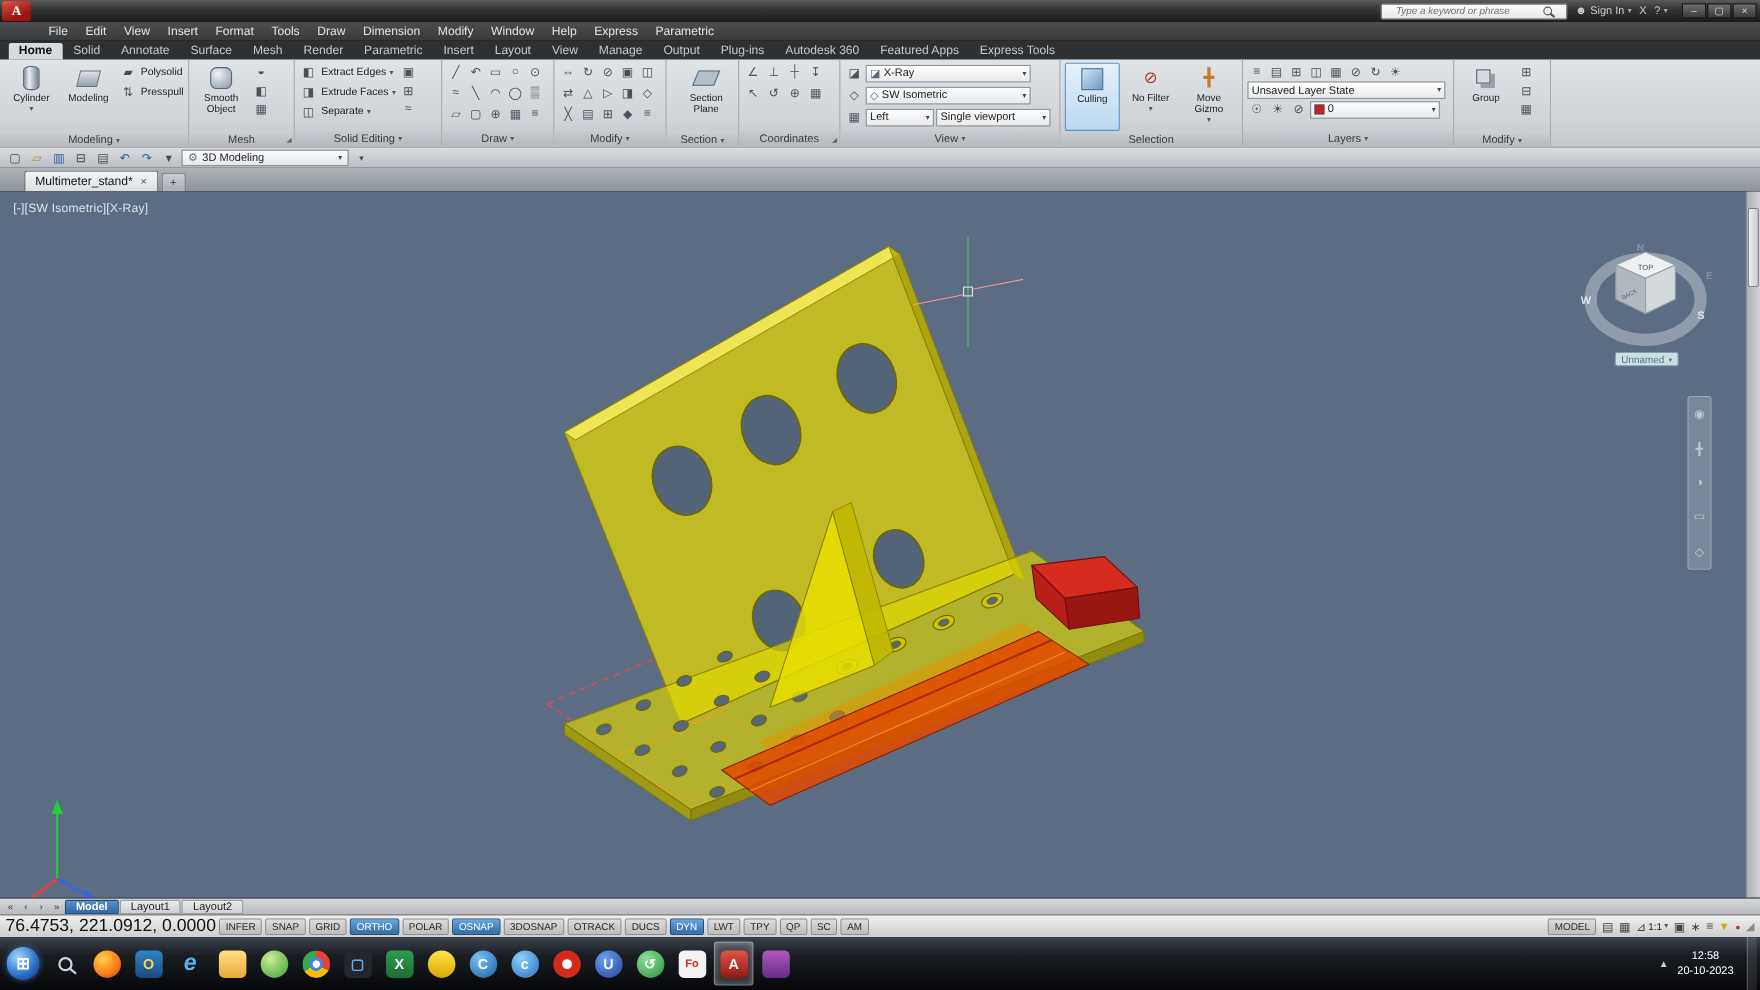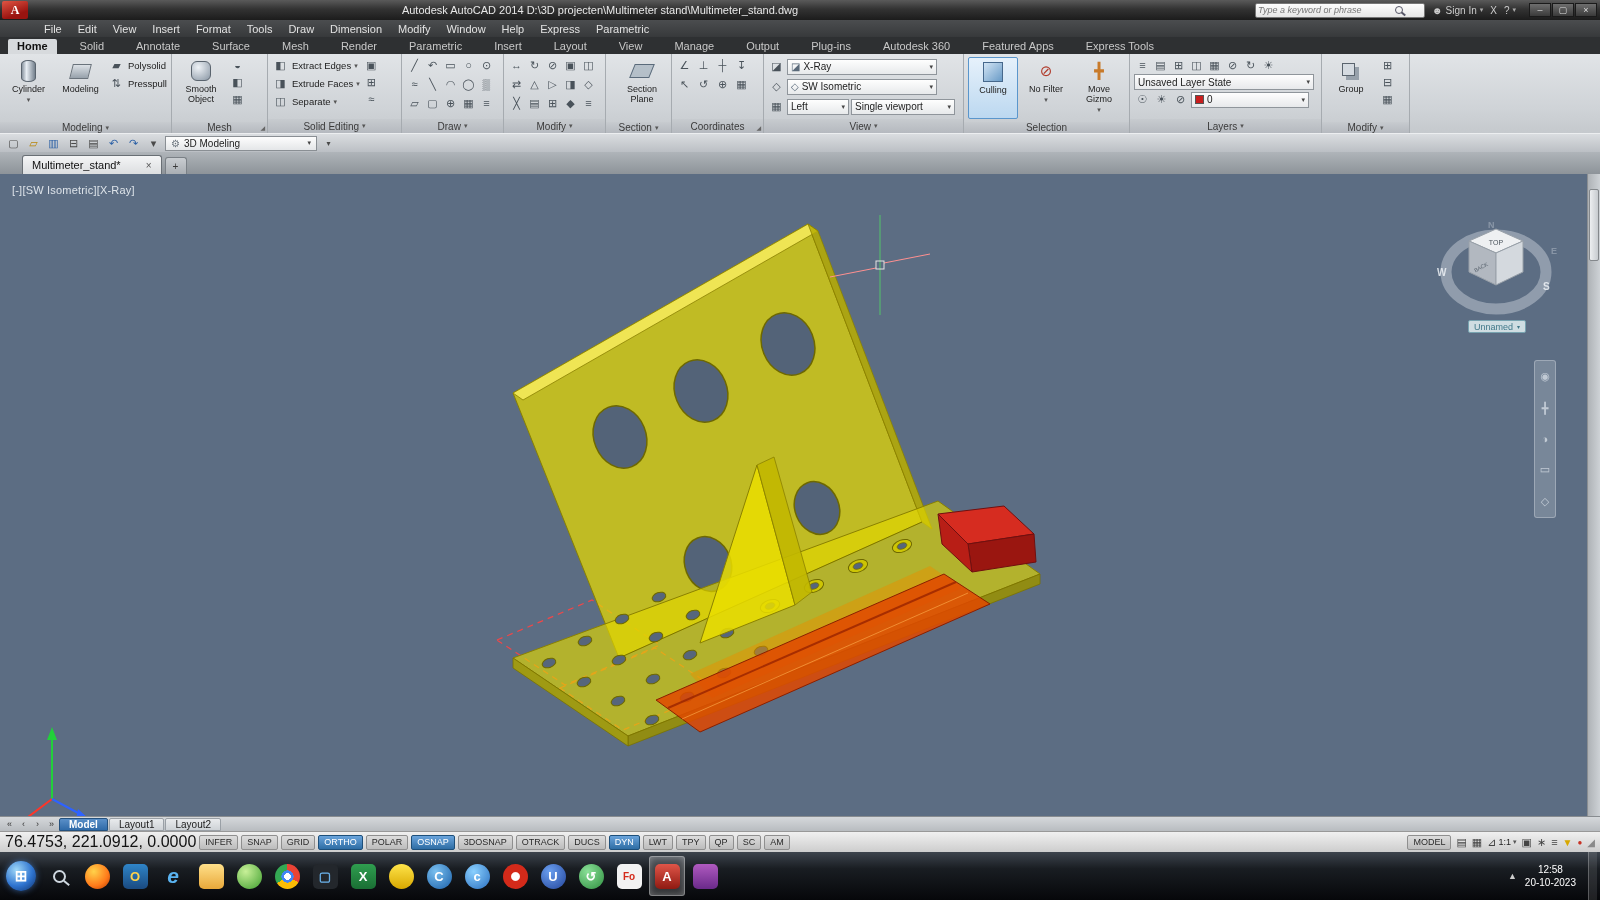--- a/index.html
+++ b/index.html
@@ -5,35 +5,35 @@
   *{box-sizing:border-box;margin:0;padding:0}
   html,body{width:1600px;height:900px;overflow:hidden;background:#000;
     font-family:"Liberation Sans",sans-serif;-webkit-font-smoothing:antialiased}
   #app{display:flex;flex-direction:column;width:1600px;height:900px}
 
   
   .titlebar{height:20px;background:linear-gradient(#5a5a5a,#333 45%,#1c1c1c);display:flex;align-items:center;position:relative;color:#ddd;font-size:11px;flex-shrink:0}
   .logo{position:absolute;left:2px;top:1px;width:26px;height:18px;background:linear-gradient(160deg,#e05544,#9a1410 70%);border-radius:2px;display:flex;align-items:center;justify-content:center;color:#fff;font-weight:bold;font-size:12px;font-family:"Liberation Serif",serif;z-index:3}
   .tb-title{position:absolute;left:40px;right:440px;text-align:center;white-space:nowrap;overflow:hidden;color:#e8e8e8}
   .tb-right{margin-left:auto;display:flex;align-items:center;gap:7px;padding-right:3px;z-index:2}
-  .searchbox{display:flex;align-items:center;background:linear-gradient(#fdfdfd,#e6e6e6);border:1px solid #777;border-radius:2px;height:15px;width:170px;padding:0 2px;gap:5px}
+  .searchbox{display:flex;align-items:center;background:linear-gradient(#fdfdfd,#e6e6e6);border:1px solid #777;border-radius:2px;height:15px;width:170px;padding:0 13px;gap:5px}
   .searchbox input{border:none;background:transparent;outline:none;font-size:9px;font-style:italic;color:#666;width:132px;font-family:inherit}
   .morb{width:8px;height:8px;border:1.5px solid #556;border-radius:50%;position:relative;flex-shrink:0}
   .morb::after{content:"";position:absolute;width:5px;height:1.5px;background:#556;right:-4px;bottom:-1px;transform:rotate(40deg)}
   .tb-ico{color:#ccc;font-size:10px;display:flex;align-items:center;gap:3px;white-space:nowrap}
   .tb-caret{font-size:7px;color:#aaa}
   .winbtns{display:flex;gap:1px;margin-left:6px}
   .winbtn{width:22px;height:14px;display:flex;align-items:center;justify-content:center;background:linear-gradient(#6e6e6e,#3a3a3a);border:1px solid #1a1a1a;color:#ddd;font-size:9px}
 
   
   .menubar{height:17px;background:linear-gradient(#4b4d4f,#37393b);display:flex;align-items:center;padding-left:36px;color:#e2e2e2;font-size:11px;flex-shrink:0}
   .menu-item{padding:1px 8px}
 
   
-  .tabsrow{height:17px;background:#2e3032;display:flex;align-items:flex-end;padding-left:8px;color:#c8c8c8;font-size:11px;gap:14px;flex-shrink:0}
+  .tabsrow{height:17px;background:#2e3032;display:flex;align-items:flex-end;padding-left:8px;color:#c8c8c8;font-size:11px;gap:1px;flex-shrink:0}
   .rtab{padding:1px 9px 2px;border-radius:2px 2px 0 0;white-space:nowrap}
   .rtab.active{background:#d7dadd;color:#111;font-weight:bold}
 
   
   .ribbon{height:79px;background:linear-gradient(#e1e4e7,#cfd3d7 70%,#c5c9cd);display:flex;flex-shrink:0;overflow:hidden}
   .panel{display:flex;flex-direction:column;border-right:1px solid #a6abb0;flex-shrink:0}
   .pc{flex:1;display:flex;padding:3px 4px;gap:3px;align-items:flex-start}
   .plabel{height:14px;background:linear-gradient(#c7cbcf,#b5b9bf);font-size:10px;color:#3a3a3a;display:flex;align-items:center;justify-content:center;gap:3px;position:relative}
   .pcaret{font-size:7px;color:#555}
   .launcher{position:absolute;right:2px;bottom:2px;font-size:6px;color:#666}
@@ -63,21 +63,21 @@
 
   
   .qat{height:19px;background:linear-gradient(#dadde0,#bbbfc4);display:flex;align-items:center;padding-left:5px;gap:3px;flex-shrink:0;border-top:1px solid #eceef0}
   .qicon{width:17px;height:15px;display:flex;align-items:center;justify-content:center;font-size:11px}
   .wsdd{display:flex;align-items:center;gap:4px;background:linear-gradient(#fdfdfd,#e4e6e8);border:1px solid #8a8f94;height:15px;padding:0 5px;font-size:10px;color:#1c1c1c;width:152px}
   .wsdd .caret{margin-left:auto;font-size:7px;color:#444}
   .gear{color:#6a737c;font-size:10px}
 
   
   .ftabs{height:22px;background:linear-gradient(#afb4b9,#8d9399);display:flex;align-items:flex-end;padding-left:22px;flex-shrink:0}
-  .ftab{height:19px;background:linear-gradient(#f4f5f6,#dcdee0);border:1px solid #696f75;border-bottom:none;border-radius:3px 3px 0 0;display:flex;align-items:center;gap:25px;padding:0 9px;font-size:11px;color:#111}
+  .ftab{height:19px;background:linear-gradient(#f4f5f6,#dcdee0);border:1px solid #696f75;border-bottom:none;border-radius:3px 3px 0 0;display:flex;align-items:center;gap:7px;padding:0 9px;font-size:11px;color:#111}
   .ftab .fx{color:#555;font-size:10px}
   .fstub{height:17px;width:22px;background:linear-gradient(#c9cdd1,#a9aeb3);border:1px solid #7a8086;border-bottom:none;border-radius:3px 3px 0 0;margin-left:3px;display:flex;align-items:center;justify-content:center;font-size:10px;color:#3a3a3a}
 
   
   .canvas{flex:1;position:relative;background:#5c6d83;overflow:hidden}
   .model-svg{position:absolute;inset:0;width:100%;height:100%}
   .vplabel{position:absolute;left:12px;top:10px;color:#dde3e9;font-size:11px;letter-spacing:.2px}
   .unnamed{position:absolute;left:1468px;top:146px;width:58px;height:13px;background:#d9e7eb;border:1px solid #7aa8b4;color:#3f7a8a;font-size:9px;display:flex;align-items:center;justify-content:center;gap:4px;border-radius:2px;opacity:.92}
   .unnamed .caret{font-size:6px}
   .navbar{position:absolute;left:1534px;top:186px;width:22px;height:158px;background:rgba(236,241,247,.2);border:1px solid rgba(255,255,255,.28);border-radius:3px;display:flex;flex-direction:column;align-items:center;justify-content:space-around;color:rgba(242,247,252,.6);font-size:11px}
@@ -119,21 +119,20 @@
   .clock{text-align:center;font-size:10px;line-height:1.35;padding-right:4px;color:#fff}
   .sliver{width:9px;height:48px;background:rgba(255,255,255,.1);border-left:1px solid rgba(255,255,255,.25)}
 </style>
 </head>
 <body>
 
 <div id="app">
 
   <div class="titlebar">
     <div class="logo">A</div>
-    <div class="tb-title">Autodesk AutoCAD 2014   D:\3D projecten\Multimeter stand\Multimeter_stand.dwg</div>
     <div class="tb-right">
       <div class="searchbox">
         <input placeholder="Type a keyword or phrase" style="">
         <span class="morb"></span>
       </div>
       <span class="tb-ico">
         <span>☻</span>
         <span>Sign In</span>
         <span class="tb-caret">▾</span>
       </span>

